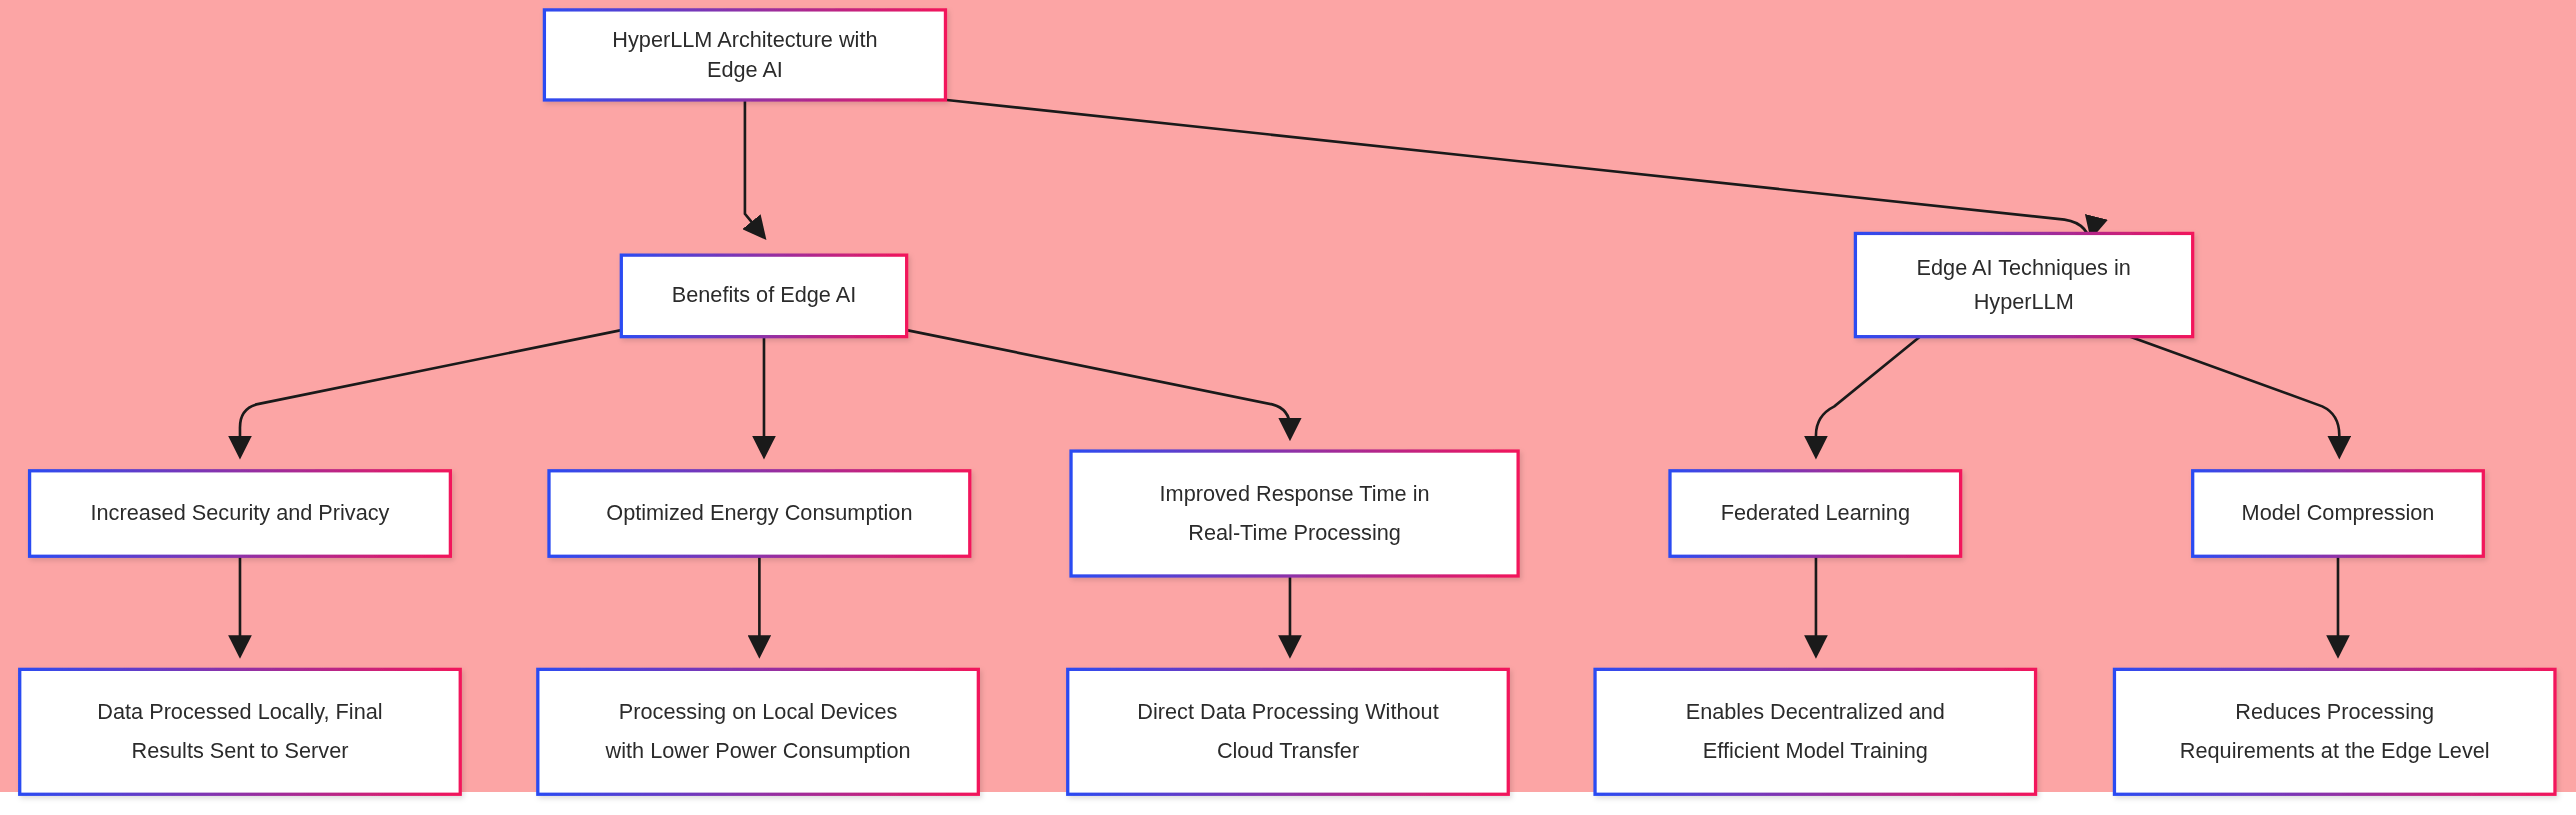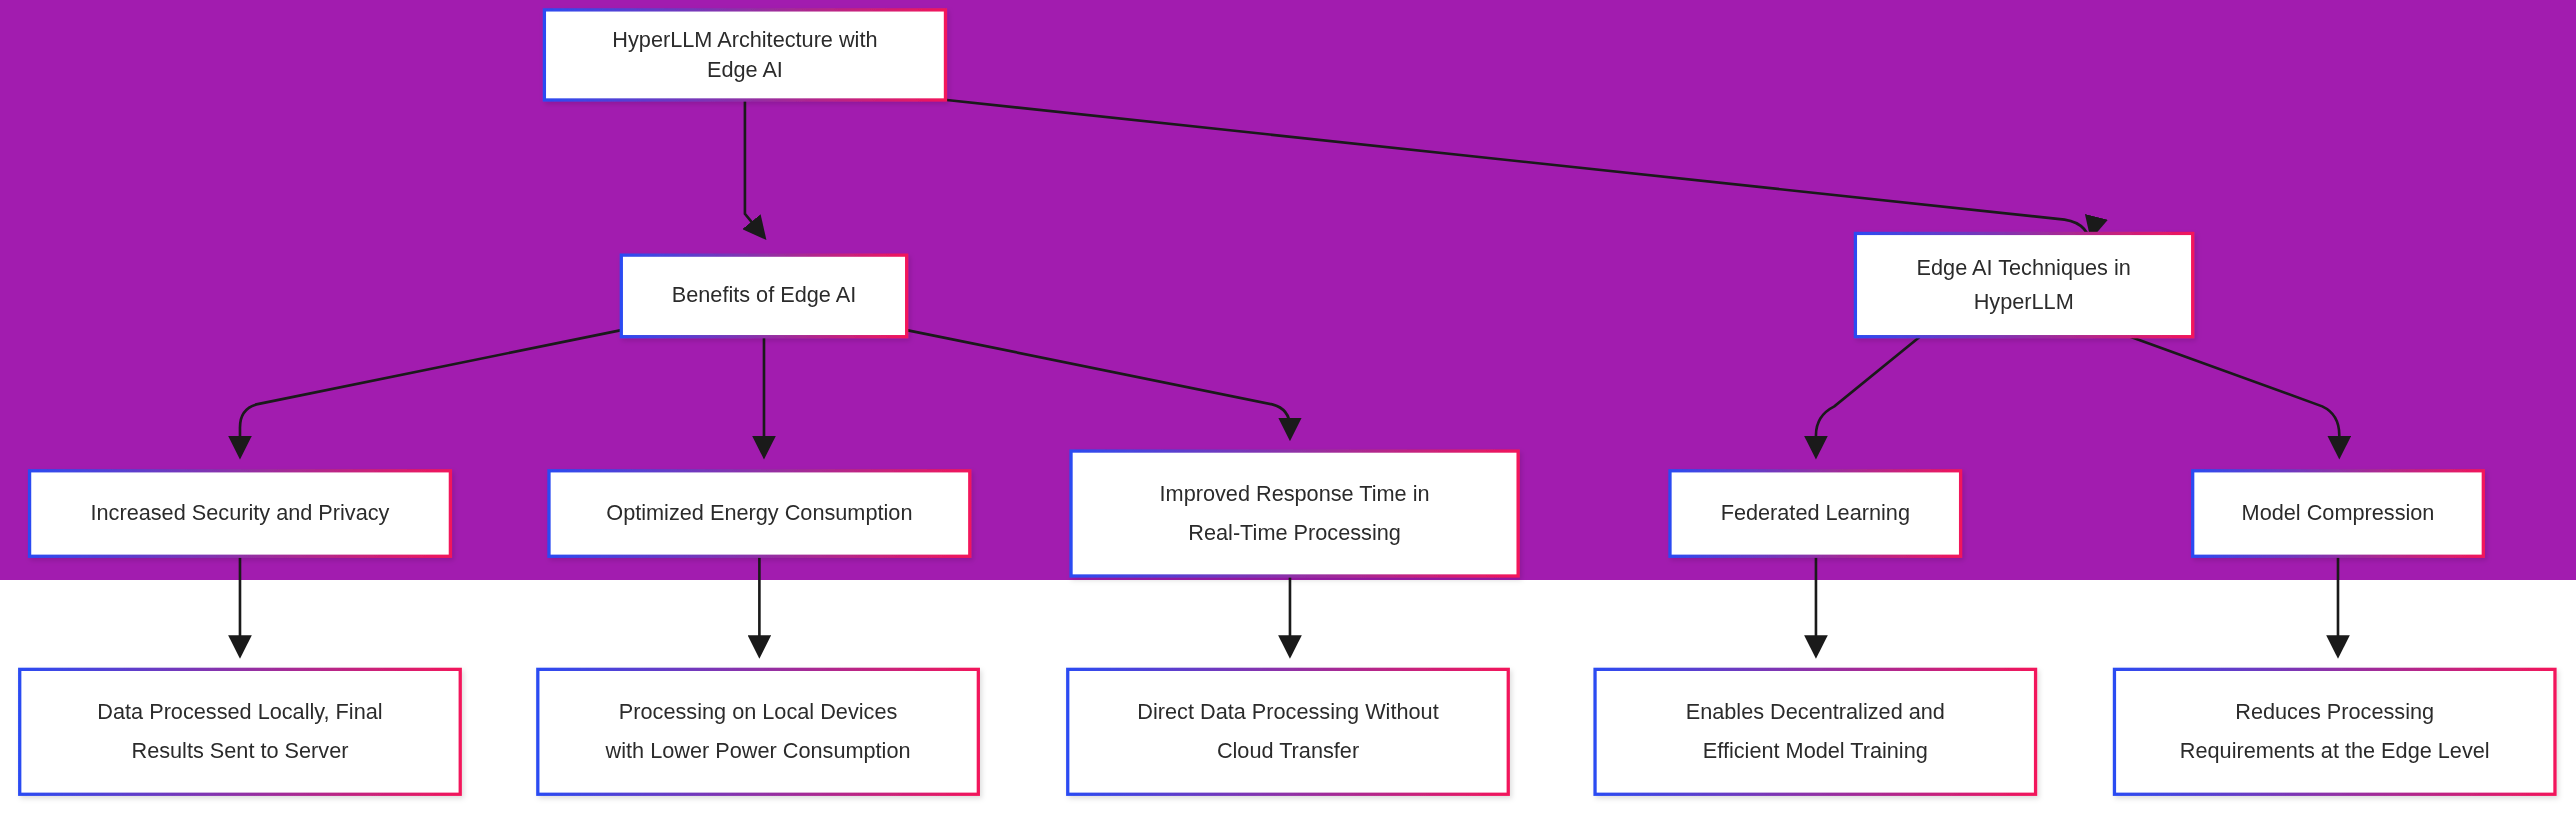--- a/index.html
+++ b/index.html
@@ -9,22 +9,22 @@
   }
   body {
     width: 2576px;
     height: 816px;
     font-family: "Liberation Sans", sans-serif;
     overflow: hidden;
   }
   #flowchart-root {
     position: relative;
     width: 2576px;
-    height: 580px;
-    background: #a21caf;
+    height: 792px;
+    background: #fca5a5;
     text-align: right;
   }
   svg#diagram {
     display: block;
     width: 2576px;
     height: 816px;
   }
   .node-rect {
     fill: #ffffff;
     stroke-width: 5;

